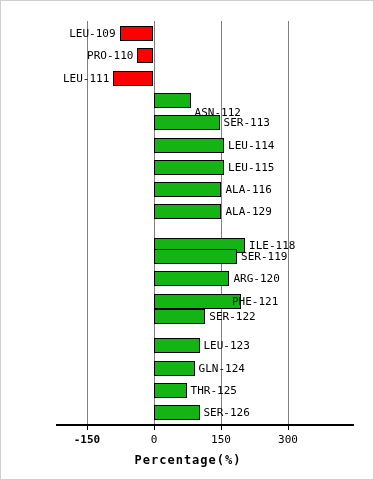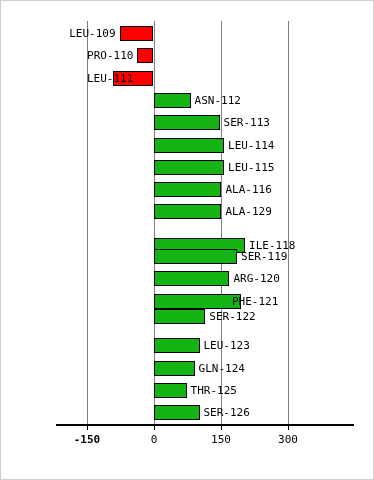--- a/index.html
+++ b/index.html
@@ -131,25 +131,25 @@
         <div class="bar-row" style="top: 22px;">
           <div class="bar neg" title="LEU-109: -76%" style="left: 118.553px; width: 33.9467px;"></div>
           <div class="bar-label left" style="left: 114.553px;">LEU-109</div>
         </div>
         <div class="bar-row" style="top: 44.3px;">
           <div class="bar neg" title="PRO-110: -36%" style="left: 136.42px; width: 16.08px;"></div>
           <div class="bar-label left" style="left: 132.42px; text-align: center;">PRO-110</div>
         </div>
         <div class="bar-row" style="top: 66.6px;">
           <div class="bar neg" title="LEU-111: -90%" style="left: 112.3px; width: 40.2px;"></div>
-          <div class="bar-label left" style="left: 108.3px; margin-left: 24px;">LEU-111</div>
+          <div class="bar-label left" style="left: 108.3px;">LEU-111</div>
         </div>
         <div class="bar-row" style="top: 88.9px;">
           <div class="bar pos" title="ASN-112: 83%" style="left: 152.5px; width: 37.0733px;"></div>
-          <div class="bar-label right" style="left: 193.573px;">ASN-112</div>
+          <div class="bar-label right" style="left: 193.573px; margin-top: 12px;">ASN-112</div>
         </div>
         <div class="bar-row" style="top: 111.2px;">
           <div class="bar pos" title="SER-113: 148%" style="left: 152.5px; width: 66.1067px;"></div>
           <div class="bar-label right" style="left: 222.607px;">SER-113</div>
         </div>
         <div class="bar-row" style="top: 133.5px;">
           <div class="bar pos" title="LEU-114: 158%" style="left: 152.5px; width: 70.5733px;"></div>
           <div class="bar-label right" style="left: 227.073px;">LEU-114</div>
         </div>
         <div class="bar-row" style="top: 155.8px;">
@@ -194,14 +194,15 @@
         </div>
         <div class="bar-row" style="top: 378.8px;">
           <div class="bar pos" title="THR-125: 74%" style="left: 152.5px; width: 33.0533px;"></div>
           <div class="bar-label right" style="left: 189.553px;">THR-125</div>
         </div>
         <div class="bar-row" style="top: 401.1px;">
           <div class="bar pos" title="SER-126: 103%" style="left: 152.5px; width: 46.0067px;"></div>
           <div class="bar-label right" style="left: 202.507px;">SER-126</div>
         </div>
       </div>
+    <div id="x-axis-title">Percentage(%)</div>
   </div>
 </div>
 
 </body></html>

